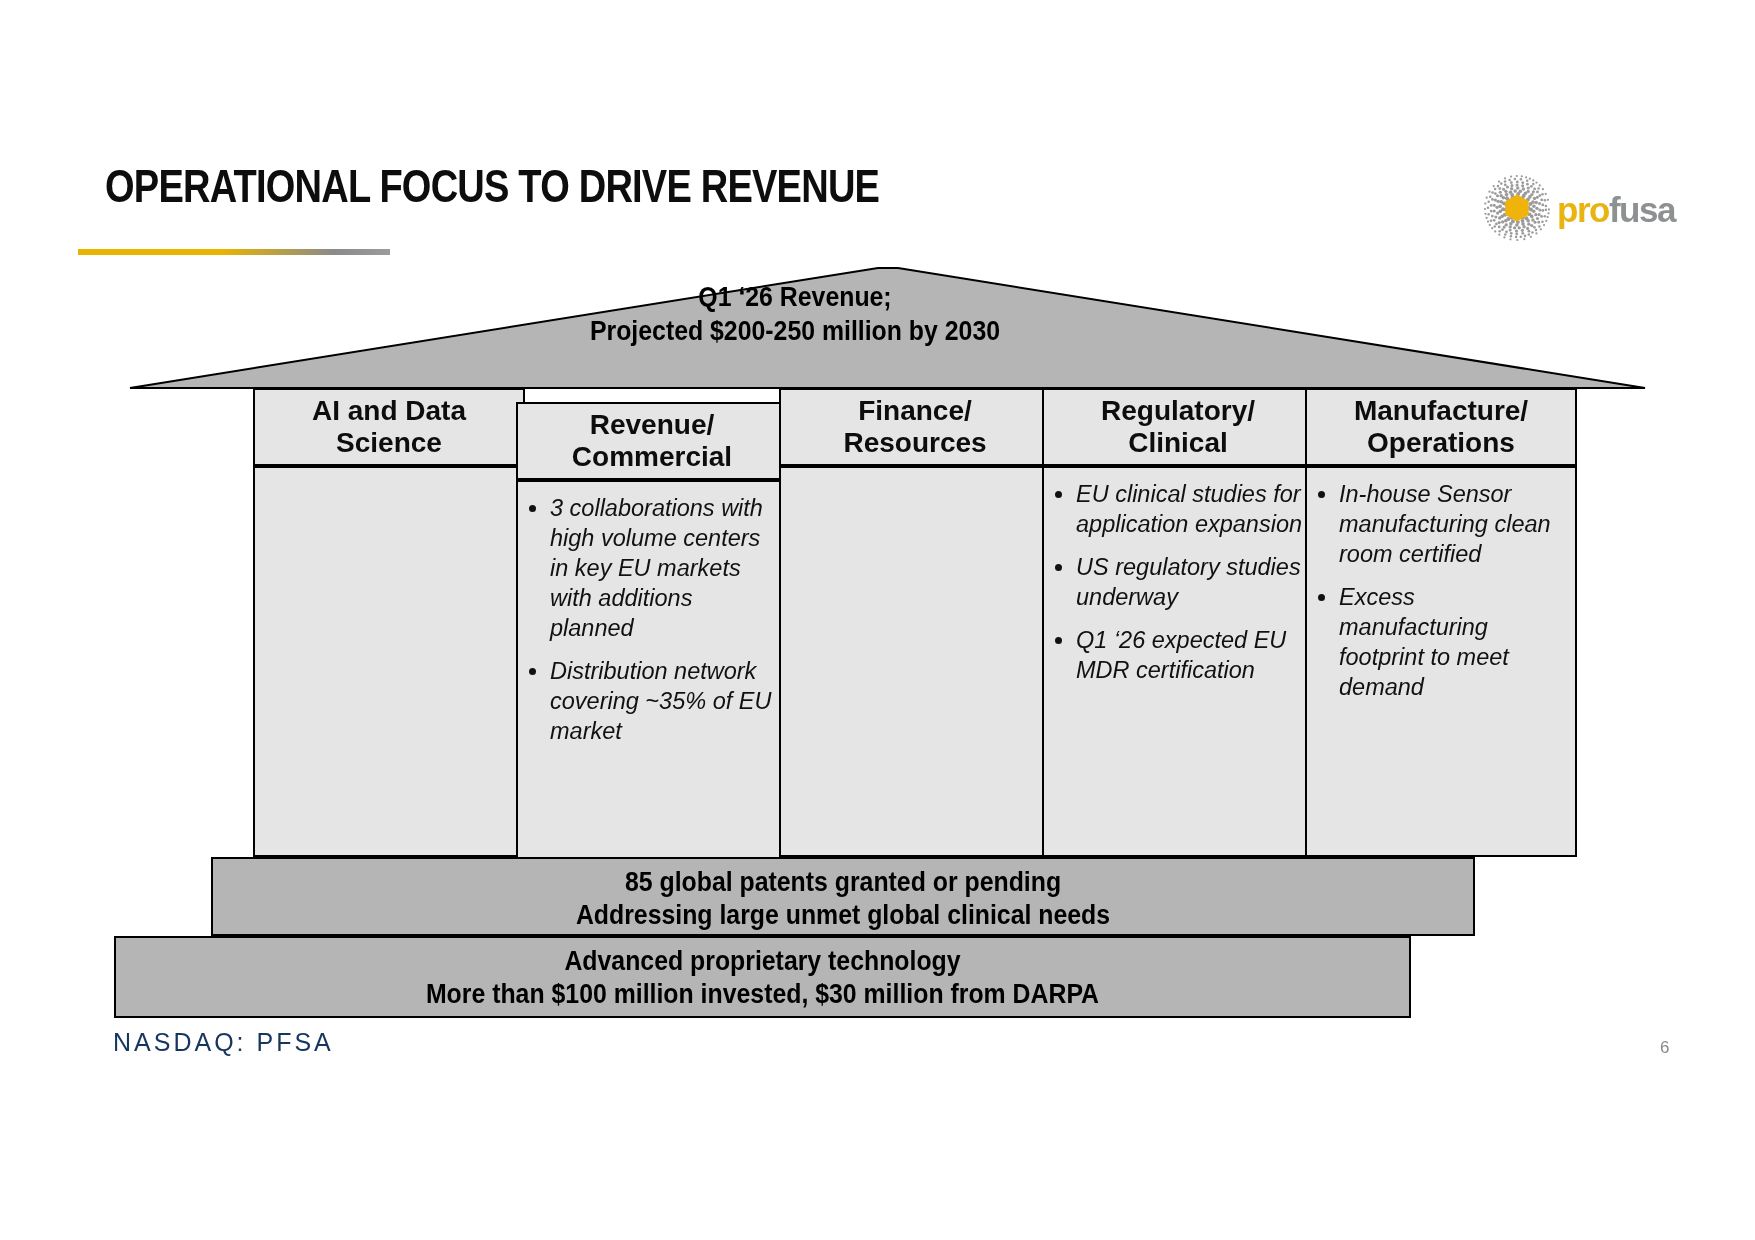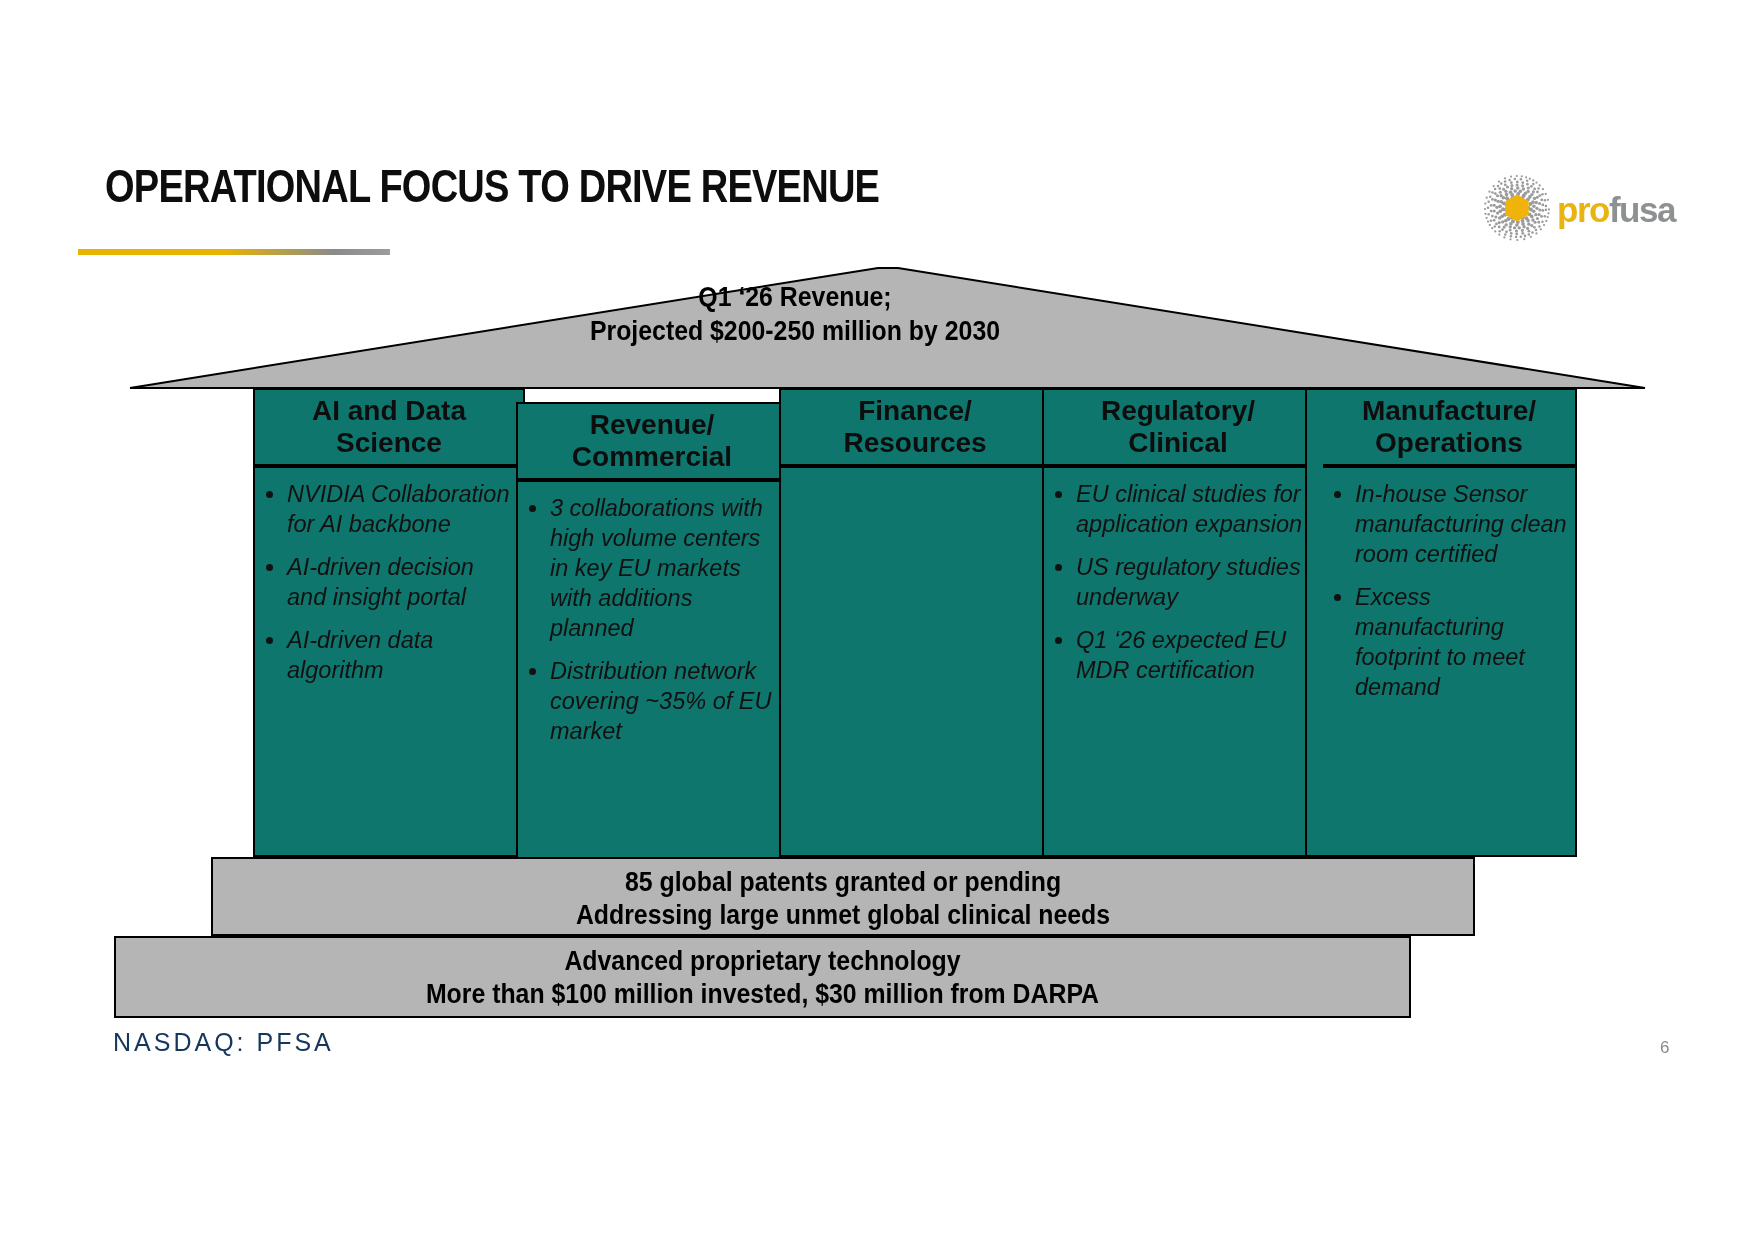--- a/index.html
+++ b/index.html
@@ -64,28 +64,28 @@
     line-height: 34px;
   }
   .cond { display: block; transform: scaleX(0.92); transform-origin: center; white-space: nowrap; }
 
   
   .pillar {
     position: absolute;
     top: 388px;
     height: 469px;
     width: 272px;
-    background: #0f766e;
+    background: #e5e5e5;
     border: 2px solid #000;
   }
   .pillar-1 { left: 253px; }
   .pillar-2 { left: 516px; margin-top: 14px; }
   .pillar-3 { left: 779px; }
   .pillar-4 { left: 1042px; }
-  .pillar-5 { left: 1305px; padding-left: 16px; }
+  .pillar-5 { left: 1305px; }
   .pillar-title {
     text-align: center;
     font-weight: bold;
     font-size: 28px;
     line-height: 32px;
     padding-top: 5px;
     padding-bottom: 5px;
     border-bottom: 4px solid #000;
     color: #0d0d0d;
   }
@@ -353,25 +353,20 @@
   <div class="pediment-text">
     <span class="cond">Q1 ‘26 Revenue;</span>
     <span class="cond">Projected $200-250 million by 2030</span>
   </div>
 
   <div class="pillar pillar-1">
     <div class="pillar-title">
       <span>AI and Data</span><br>
       <span>Science</span>
     </div>
-    <ul>
-      <li>NVIDIA Collaboration for AI backbone</li>
-      <li>AI-driven decision and insight portal</li>
-      <li>AI-driven data algorithm</li>
-    </ul>
   </div>
 
   <div class="pillar pillar-2">
     <div class="pillar-title">
       <span>Revenue/</span><br>
       <span>Commercial</span>
     </div>
     <ul>
       <li>3 collaborations with high volume centers in key EU markets with additions planned</li>
       <li>Distribution network covering ~35% of EU market</li>

